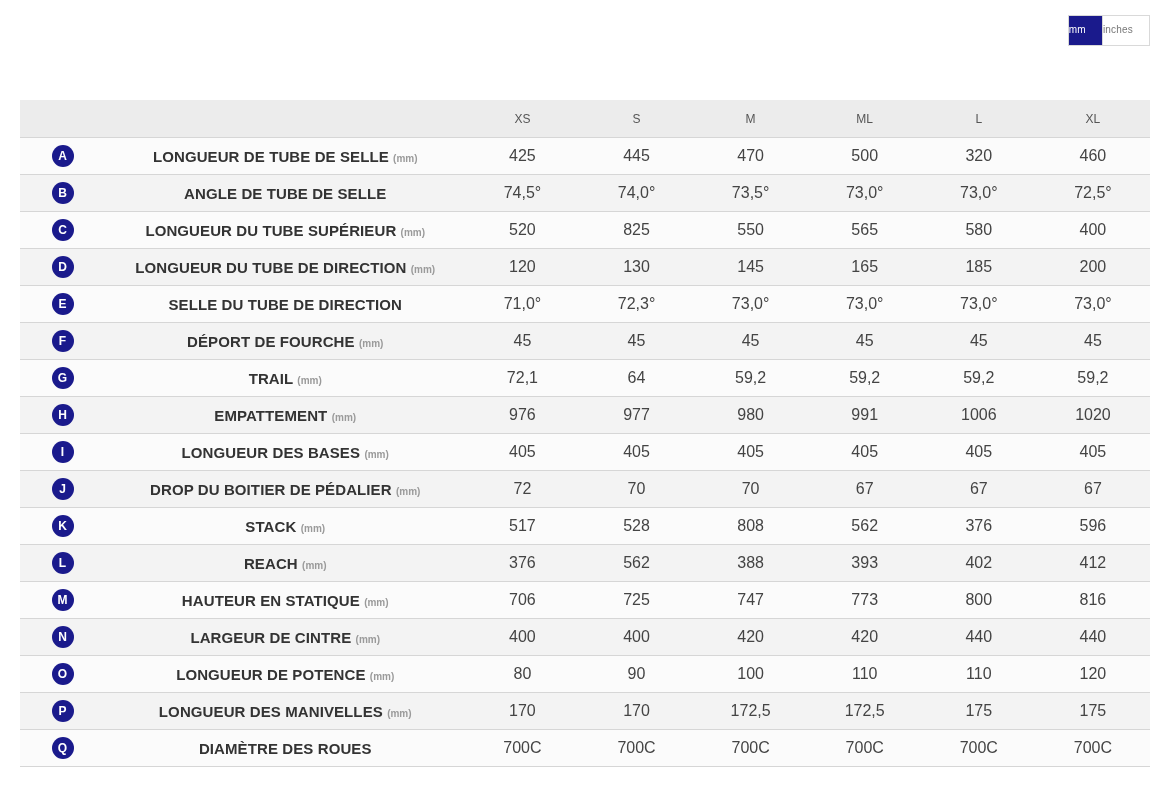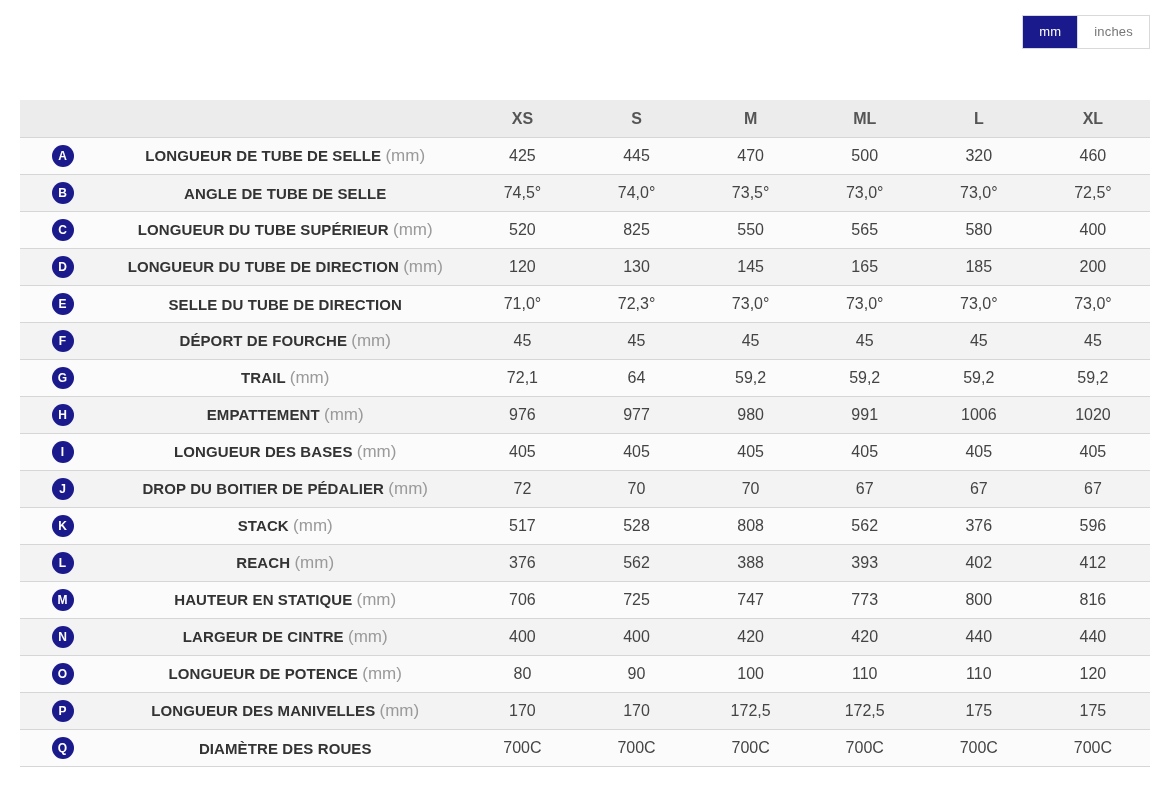--- a/index.html
+++ b/index.html
@@ -18,23 +18,23 @@
   
   .unit-toggle-wrap {
     position: absolute;
     right: 18px;
     top: 15px;
     display: flex;
     border: 1px solid #d9d9d9;
     background: #ffffff;
   }
   .unit-btn {
-    font-size: 13px;
+    font-size: 10px;
     line-height: 1;
-    padding: 9px 16px 10px 16px;
+    padding: 9px 16px 10px 0;
     background: #ffffff;
     color: #777777;
     cursor: pointer;
     user-select: none;
     letter-spacing: 0.2px;
     border: none;
     font-family: "Liberation Sans", sans-serif;
   }
   .unit-btn.active {
     background: #1a1a8c;
@@ -54,22 +54,22 @@
     border-collapse: collapse;
     table-layout: fixed;
   }
   .geo-table col.c-badge   { width: 85px; }
   .geo-table col.c-label   { width: 360px; }
   .geo-table col.c-size    { width: 114px; }
 
   .geo-table thead th {
     background: #ececec;
     height: 37px;
-    font-weight: bold;
-    font-size: 16px;
+    font-weight: normal;
+    font-size: 12px;
     color: #555555;
     text-align: center;
     border: none;
     padding: 0;
   }
   .geo-table thead th.blank { background: #ececec; }
 
   .geo-table tbody tr {
     height: 37px;
   }
@@ -100,22 +100,22 @@
 
   .label-cell {
     text-align: center;
     color: #333333;
     font-size: 15px;
     font-weight: bold;
     letter-spacing: 0.1px;
     white-space: nowrap;
   }
   .label-cell .unit {
-    font-size: 17px;
-    font-weight: normal;
+    font-size: 10px;
+    font-weight: bold;
     color: #9a9a9a;
     letter-spacing: 0;
   }
 
   .val-cell {
     text-align: center;
     font-size: 16px;
     color: #444444;
     font-weight: normal;
   }

